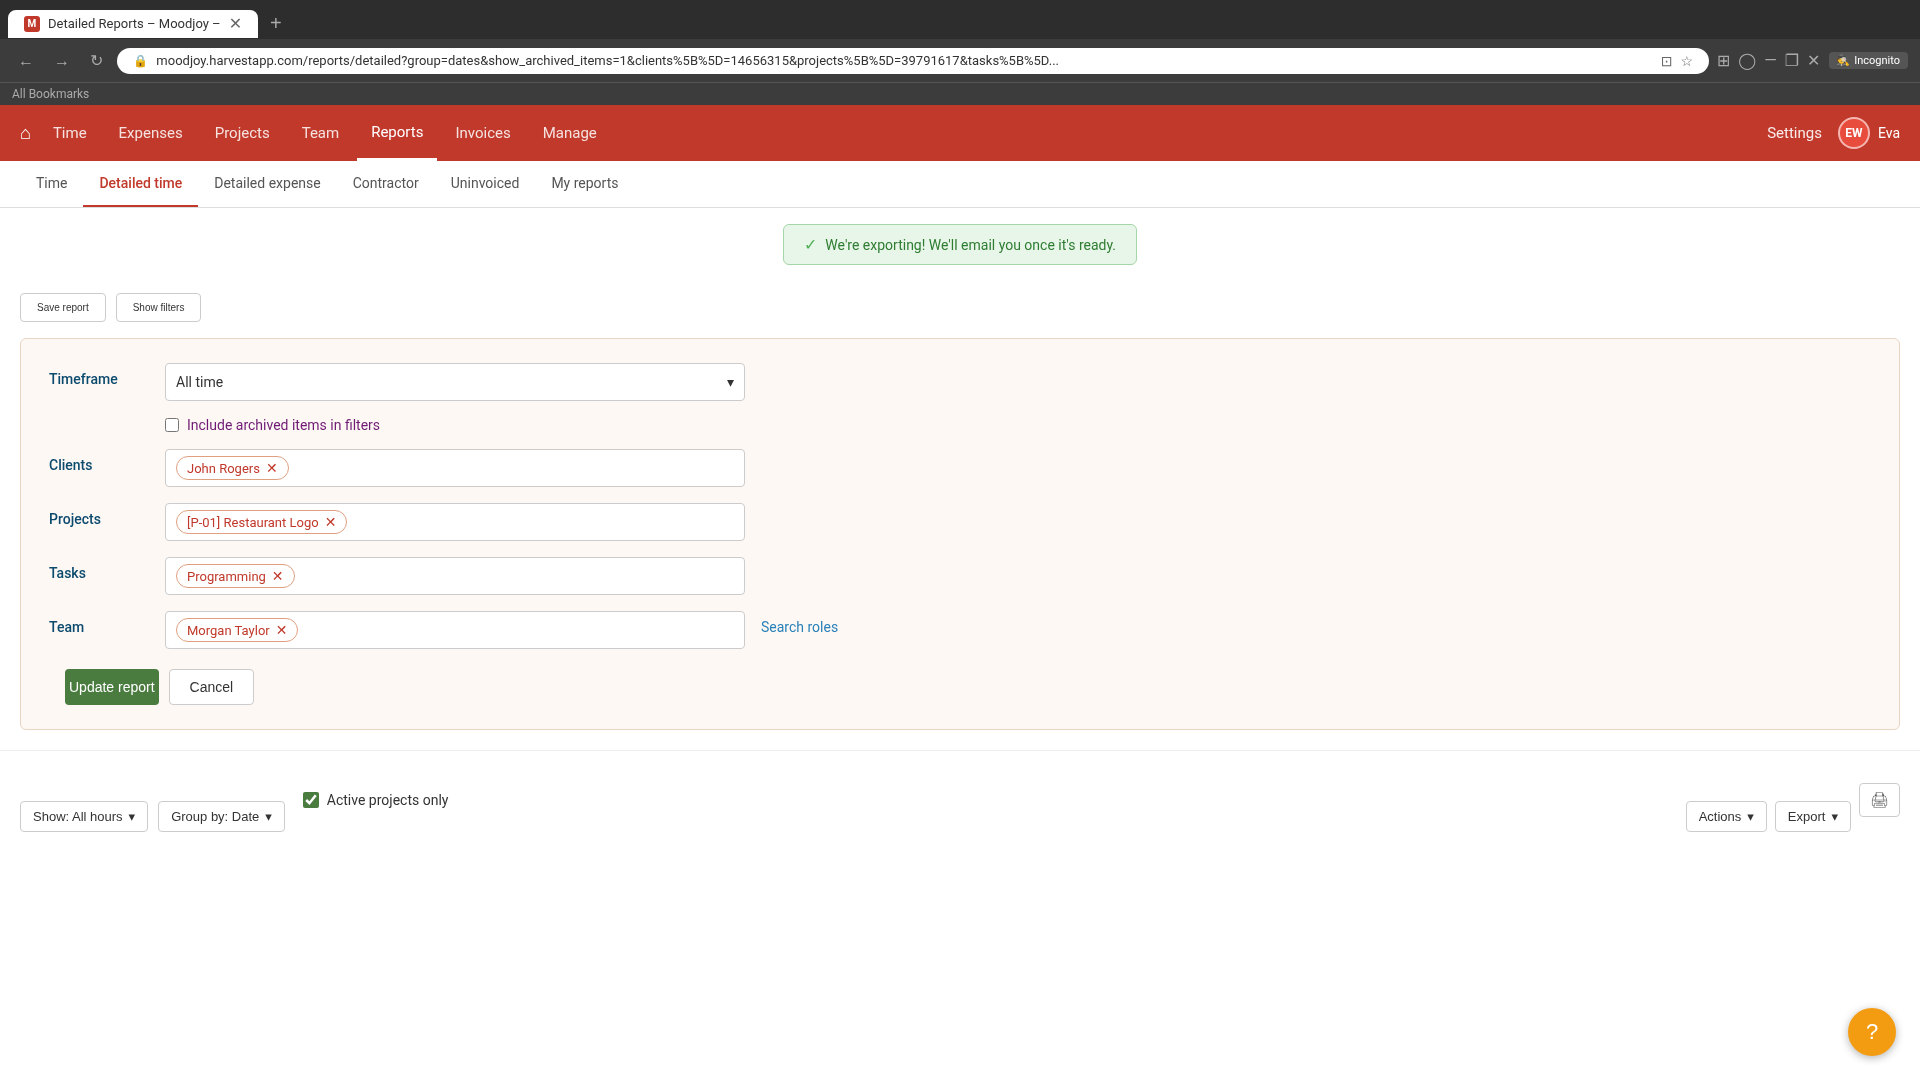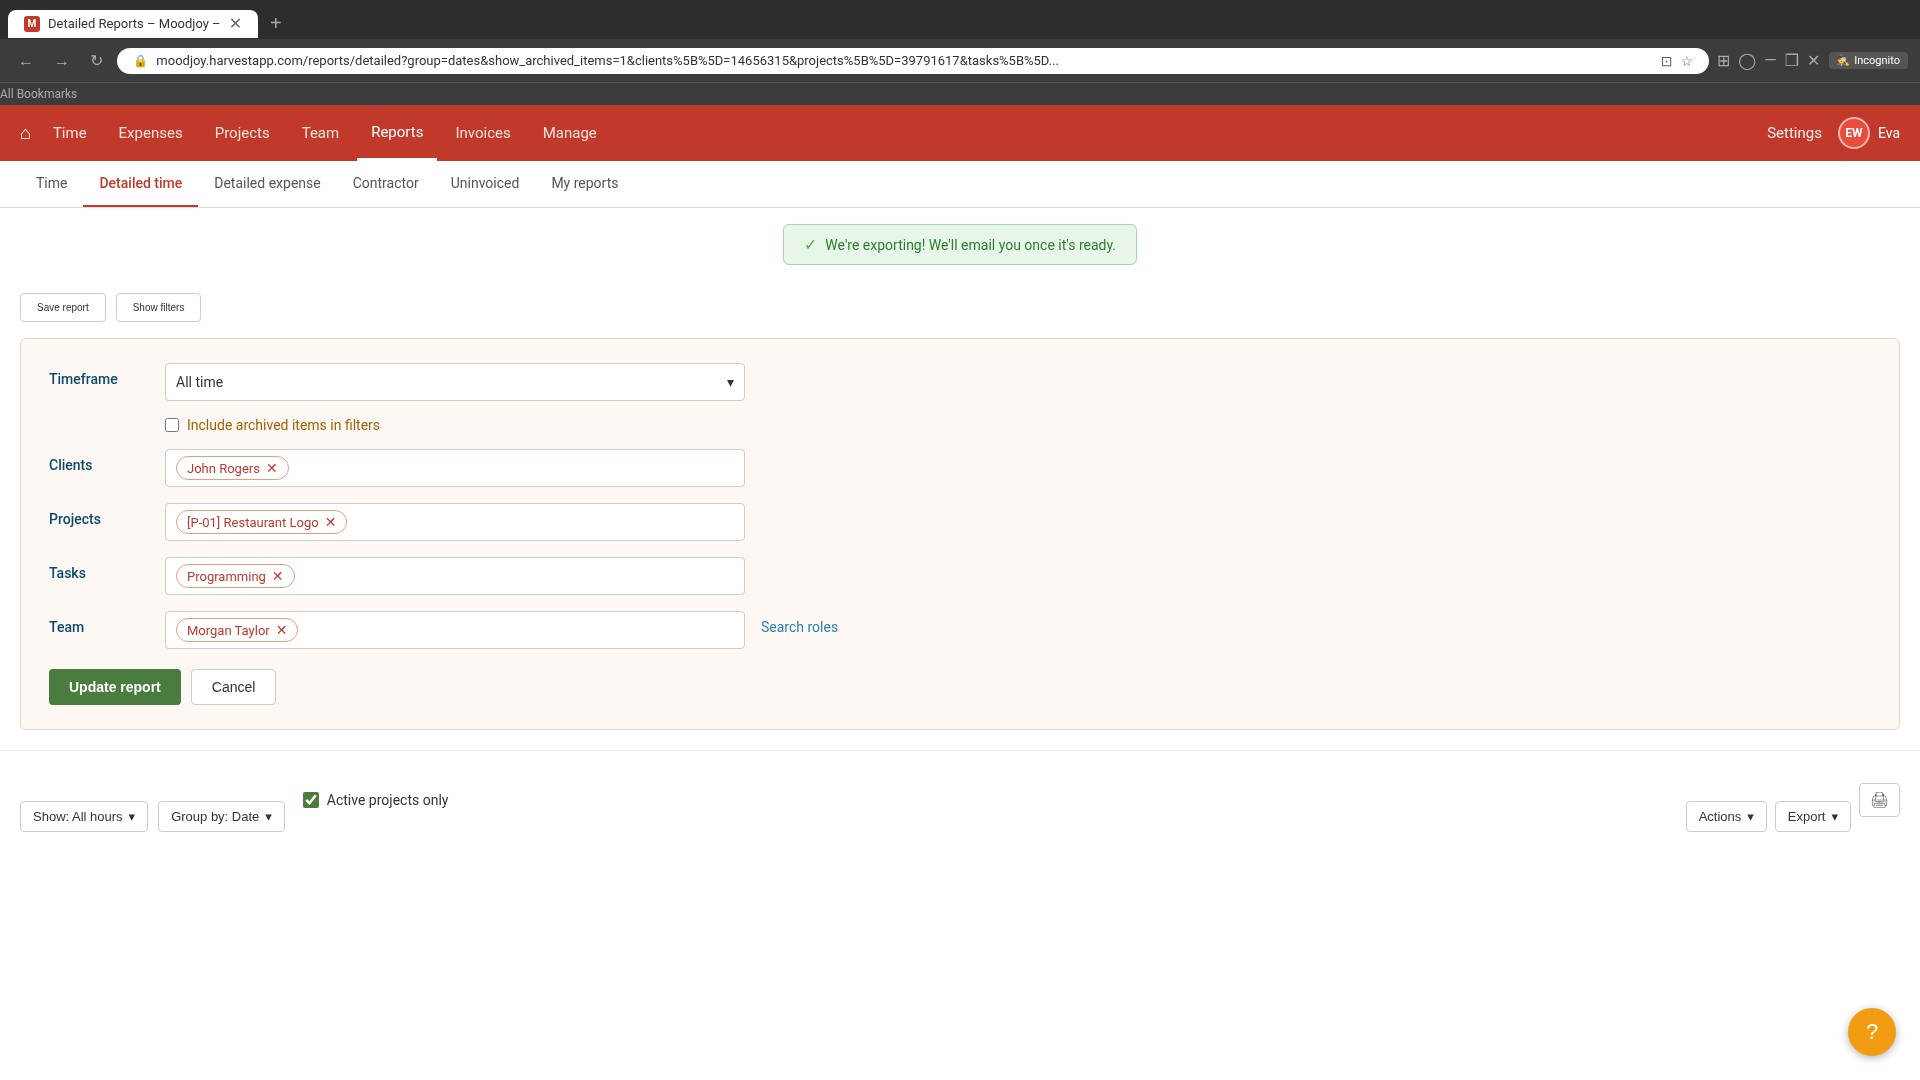--- a/index.html
+++ b/index.html
@@ -13,21 +13,21 @@
     .browser-tab .tab-close { margin-left: auto; color: #666; cursor: pointer; font-size: 16px; line-height: 1; }
     .browser-new-tab { background: none; border: none; color: #aaa; font-size: 20px; cursor: pointer; padding: 4px 8px; border-radius: 50%; }
     .browser-toolbar { background: #3c3c3c; display: flex; align-items: center; padding: 8px 12px; gap: 8px; }
     .browser-nav-btn { background: none; border: none; color: #aaa; font-size: 16px; cursor: pointer; padding: 4px 6px; border-radius: 4px; }
     .browser-address-bar { flex: 1; background: #fff; border-radius: 20px; padding: 5px 16px; font-size: 13px; color: #333; display: flex; align-items: center; gap: 8px; }
     .browser-address-bar .lock-icon { color: #666; font-size: 12px; }
     .browser-address-text { flex: 1; color: #333; }
     .browser-address-icons { display: flex; gap: 8px; color: #666; font-size: 14px; }
     .browser-right-icons { display: flex; gap: 8px; align-items: center; color: #aaa; font-size: 16px; }
     .browser-right-icons .incognito-badge { background: #555; color: #fff; font-size: 11px; padding: 2px 8px; border-radius: 4px; display: flex; align-items: center; gap: 4px; }
-    .bookmarks-bar { background: #3c3c3c; padding: 4px 0; font-size: 12px; color: #aaa; border-top: 1px solid #555; }
+    .bookmarks-bar { background: #3c3c3c; padding: 4px 12px; font-size: 12px; color: #aaa; border-top: 1px solid #555; }
 
     
     .app { background: #fff; }
 
     
     .main-nav { background: #c0392b; display: flex; align-items: center; padding: 0 20px; height: 56px; }
     .nav-home { color: #fff; font-size: 18px; margin-right: 8px; cursor: pointer; }
     .nav-items { display: flex; gap: 4px; flex: 1; }
     .nav-item { color: rgba(255,255,255,0.85); padding: 0 14px; height: 56px; display: flex; align-items: center; font-size: 15px; cursor: pointer; text-decoration: none; }
     .nav-item.active { color: #fff; border-bottom: 3px solid #fff; }
@@ -57,26 +57,26 @@
     .filter-row { display: flex; align-items: flex-start; margin-bottom: 16px; gap: 16px; }
     .filter-row:last-of-type { margin-bottom: 0; }
     .filter-label { width: 100px; font-size: 14px; color: #0c4a6e; padding-top: 8px; font-weight: 500; }
     .filter-input { flex: 1; background: #fff; border: 1px solid #ccc; border-radius: 4px; padding: 6px 10px; min-height: 38px; display: flex; align-items: center; flex-wrap: wrap; gap: 17px; }
     .filter-input-wide { max-width: 580px; }
     .tag { display: flex; align-items: center; gap: 4px; background: #fff; border: 1px solid #e0a080; border-radius: 20px; padding: 3px 10px; font-size: 13px; color: #c0392b; }
     .tag-close { cursor: pointer; font-size: 14px; color: #c0392b; margin-left: 2px; }
 
     .checkbox-row { display: flex; align-items: center; gap: 8px; margin-bottom: 16px; padding-left: 116px; }
     .checkbox-row input[type="checkbox"] { width: 14px; height: 14px; }
-    .checkbox-row label { font-size: 14px; color: #a16207; }
+    .checkbox-row label { font-size: 14px; color: #701a75; }
 
     .search-roles-link { color: #2980b9; text-decoration: none; font-size: 14px; padding-top: 8px; white-space: nowrap; }
 
     .filter-actions { display: flex; gap: 10px; margin-top: 20px; }
-    .btn-green { background: #4a7c3f; color: #fff; border: none; border-radius: 4px; padding: 9px 20px; font-size: 14px; cursor: pointer; font-weight: 700; }
+    .btn-green { background: #4a7c3f; color: #fff; border: none; border-radius: 4px; padding: 9px 4px; font-size: 14px; cursor: pointer; font-weight: 400; margin-left: 16px; }
     .btn-cancel { background: #fff; border: 1px solid #ccc; border-radius: 4px; padding: 9px 20px; font-size: 14px; color: #333; cursor: pointer; }
 
     
     .bottom-toolbar { display: flex; align-items: center; padding: 16px 20px; gap: 10px; border-top: 1px solid #eee; margin-top: 20px; }
     .dropdown-btn { background: #fff; border: 1px solid #ccc; border-radius: 4px; padding: 7px 12px; font-size: 13px; color: #333; cursor: pointer; display: flex; align-items: flex-start; gap: 6px; margin-top: 34px; }
     .active-projects-check { display: flex; align-items: center; gap: 8px; margin-left: 8px; }
     .active-projects-check input[type="checkbox"] { width: 16px; height: 16px; accent-color: #4a7c3f; }
     .active-projects-check label { font-size: 14px; color: #333; }
     .right-actions { margin-left: auto; display: flex; gap: 8px; align-items: center; }
     .print-btn { background: #fff; border: 1px solid #ccc; border-radius: 4px; padding: 7px 10px; cursor: pointer; color: #555; font-size: 15px; }

